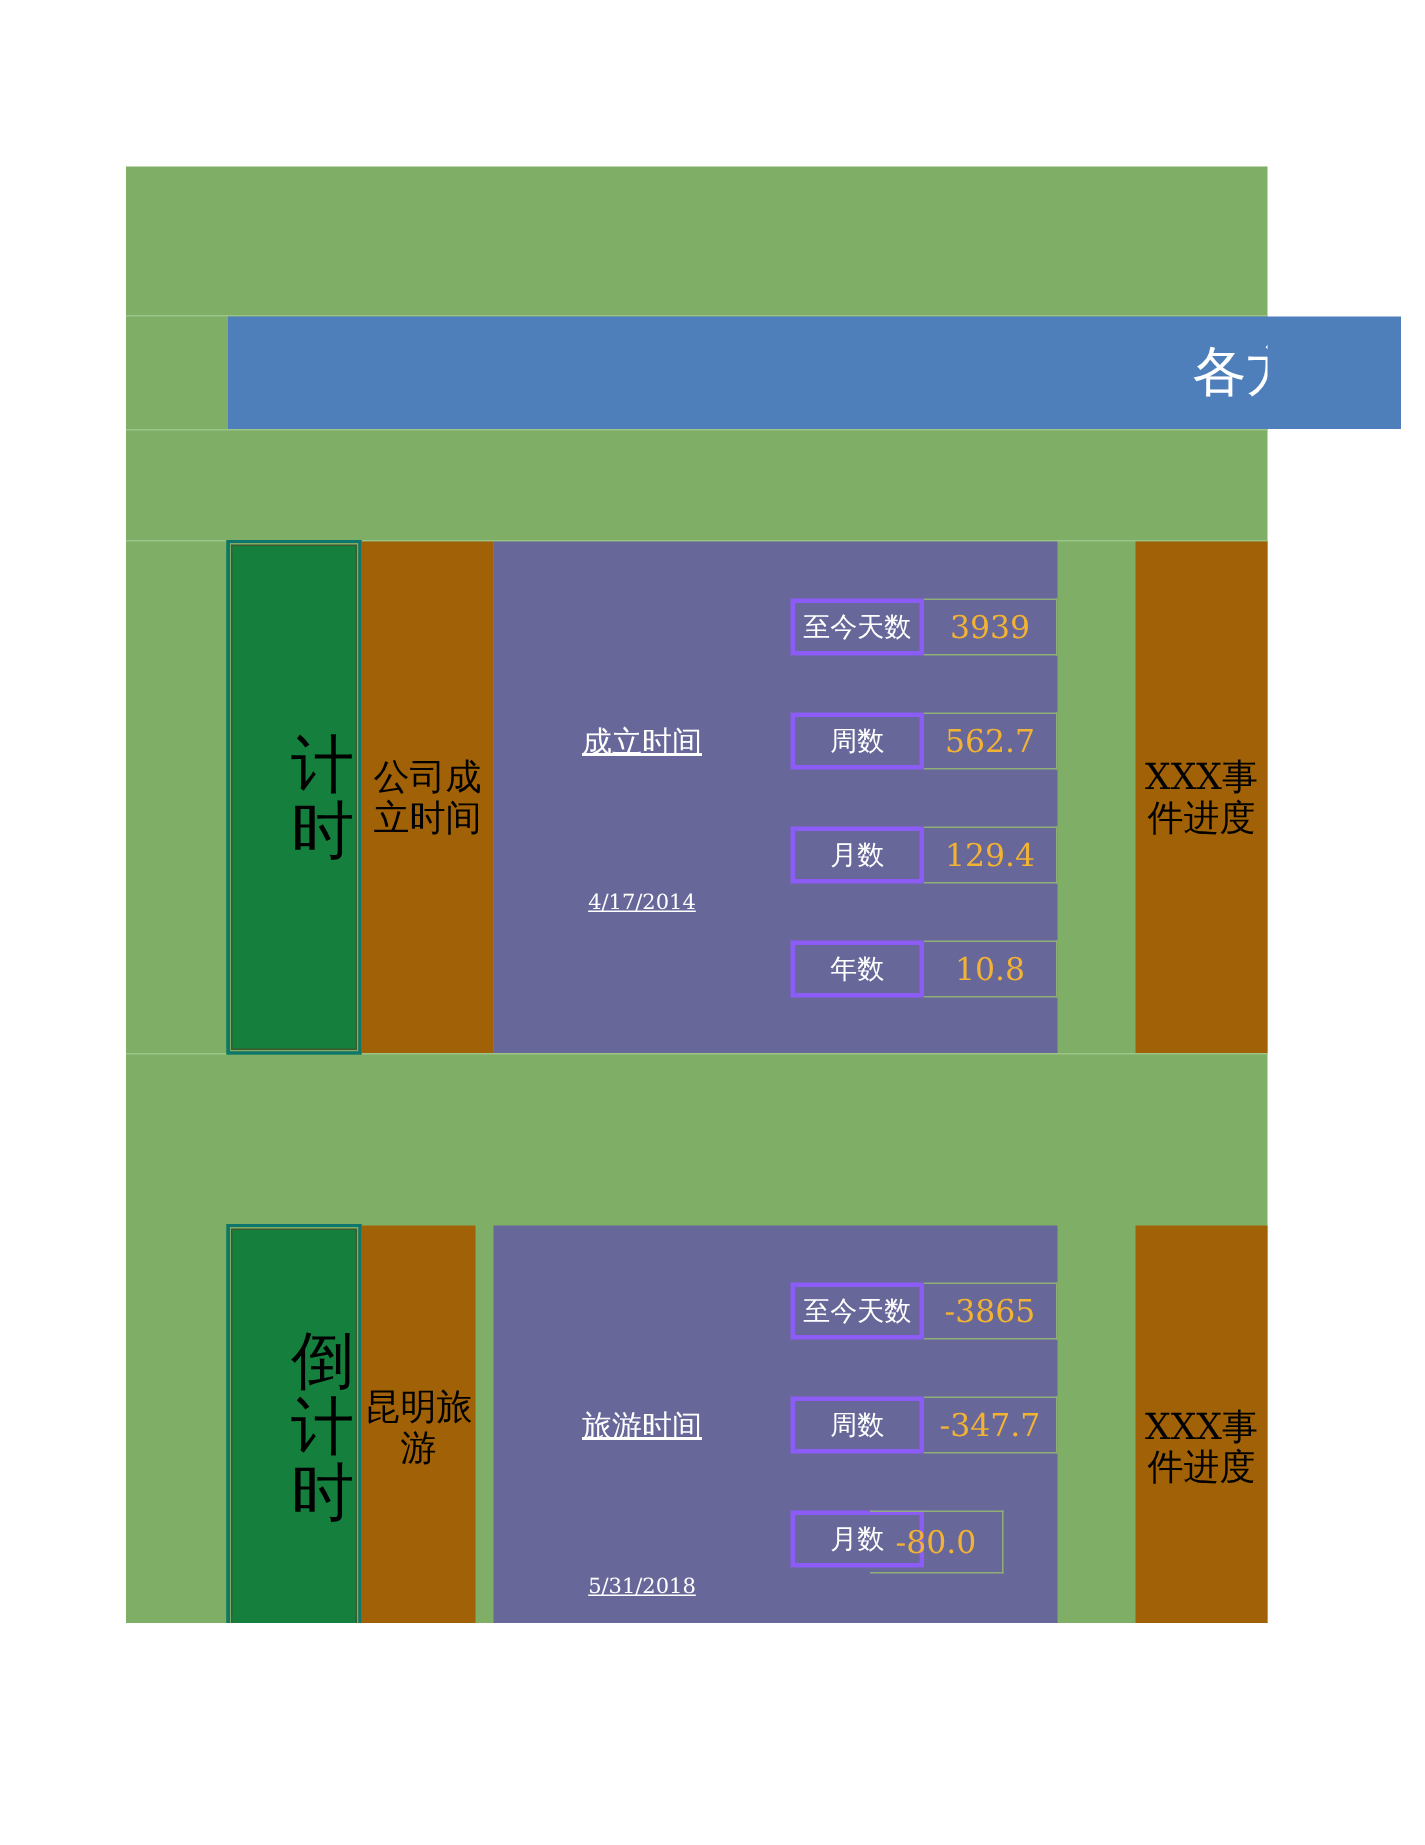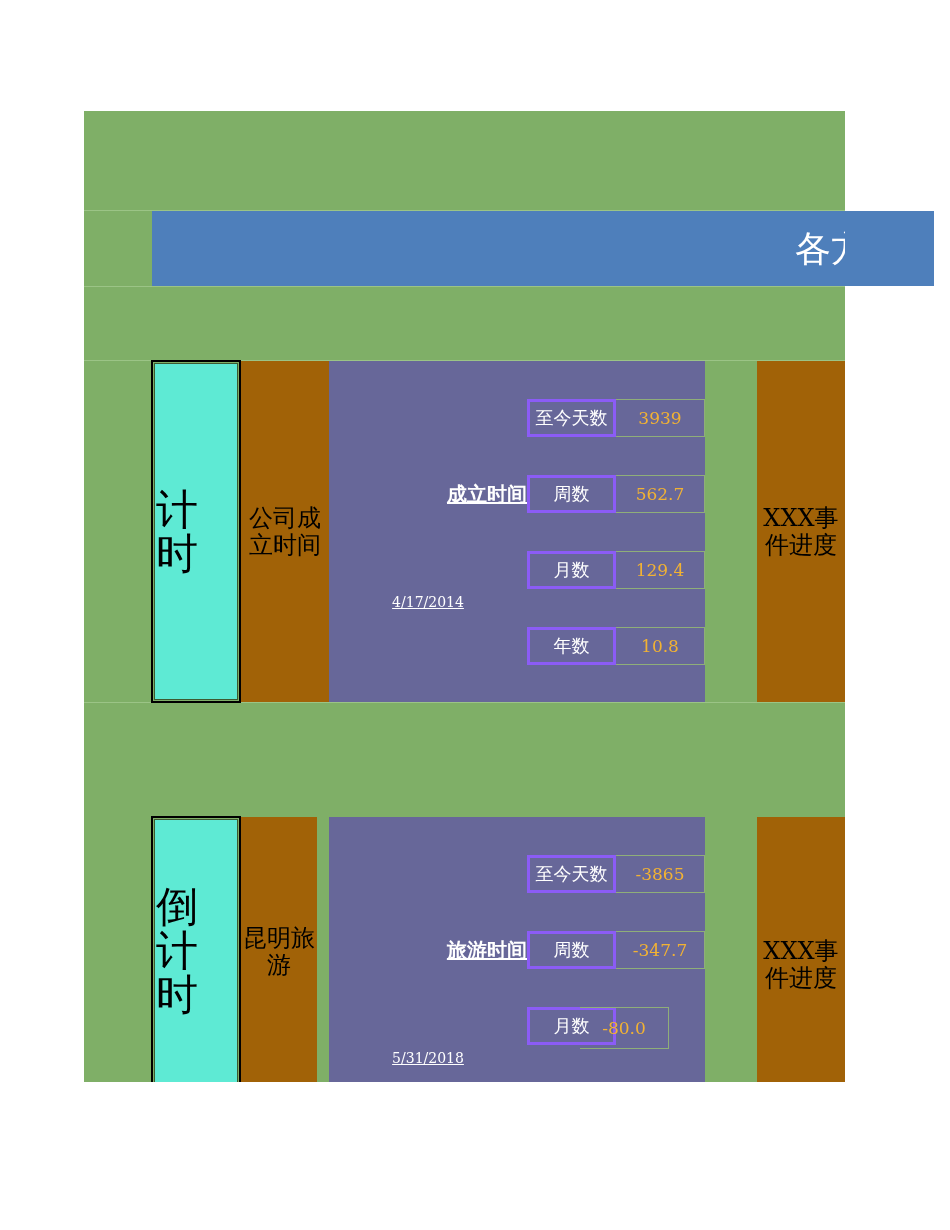--- a/index.html
+++ b/index.html
@@ -4,30 +4,30 @@
 <style>
   html, body { margin: 0; padding: 0; background: #ffffff; }
   body { width: 950px; height: 1230px; position: relative; overflow: hidden;
          font-family: "DejaVu Serif", "Liberation Serif", serif; }
   .abs { position: absolute; box-sizing: border-box; }
   .green-bg { background: #7faf67; }
   .gridline-h { background: #9bc486; height: 1px; }
   .banner { background: #4e7fbb; }
   .banner-title { color: #ffffff; font-family: "DejaVu Sans", "Liberation Sans", sans-serif;
                   font-size: 36px; line-height: 75px; white-space: nowrap; }
-  .cat-box { background: #5eead4; border: 2px solid #000000; box-shadow: inset 0 0 0 1px #7faf67, inset 0 0 0 2px #3d5a31;
-             display: flex; align-items: center; justify-content: flex-start; }
+  .cat-box { background: #15803d; border: 2px solid #0f766e; box-shadow: inset 0 0 0 1px #7faf67, inset 0 0 0 2px #3d5a31;
+             display: flex; align-items: center; justify-content: flex-end; }
   .cat-text { font-size: 42px; line-height: 44px; color: #000; text-align: center; width: 48px; word-break: break-all; }
   .yellow { background: #a16207; display: flex; align-items: center; justify-content: center; }
   .yellow-text { font-size: 24px; line-height: 27px; color: #000; text-align: center; width: 86px; }
   .purple { background: #676799; }
-  .purple-label { color: #ffffff; font-size: 20px; text-decoration: underline; text-align: right; font-weight: bold; }
+  .purple-label { color: #ffffff; font-size: 20px; text-decoration: underline; text-align: center; }
   .purple-date { color: #ffffff; font-size: 14px; text-decoration: underline; text-align: center; }
   .stat-label { border: 3px solid #8b5cf6; color: #ffffff; font-size: 18px; display: flex; align-items: center; justify-content: center; }
-  .stat-value { border: 1px solid #8fae79; border-left: none; color: #f2b233; font-size: 17px; display: flex; align-items: center; justify-content: center; text-align: center; }
+  .stat-value { border: 1px solid #8fae79; border-left: none; color: #f2b233; font-size: 21px; display: flex; align-items: center; justify-content: center; text-align: center; }
 </style>
 </head>
 <body>
 
 <div class="abs green-bg" style="left:84px; top:111px; width:761px; height:971px;"></div>
 <div class="abs gridline-h" style="left:84px; top:210px; width:761px;"></div>
 <div class="abs gridline-h" style="left:84px; top:286px; width:761px;"></div>
 <div class="abs gridline-h" style="left:84px; top:360px; width:761px;"></div>
 <div class="abs gridline-h" style="left:84px; top:702px; width:761px;"></div>
 

